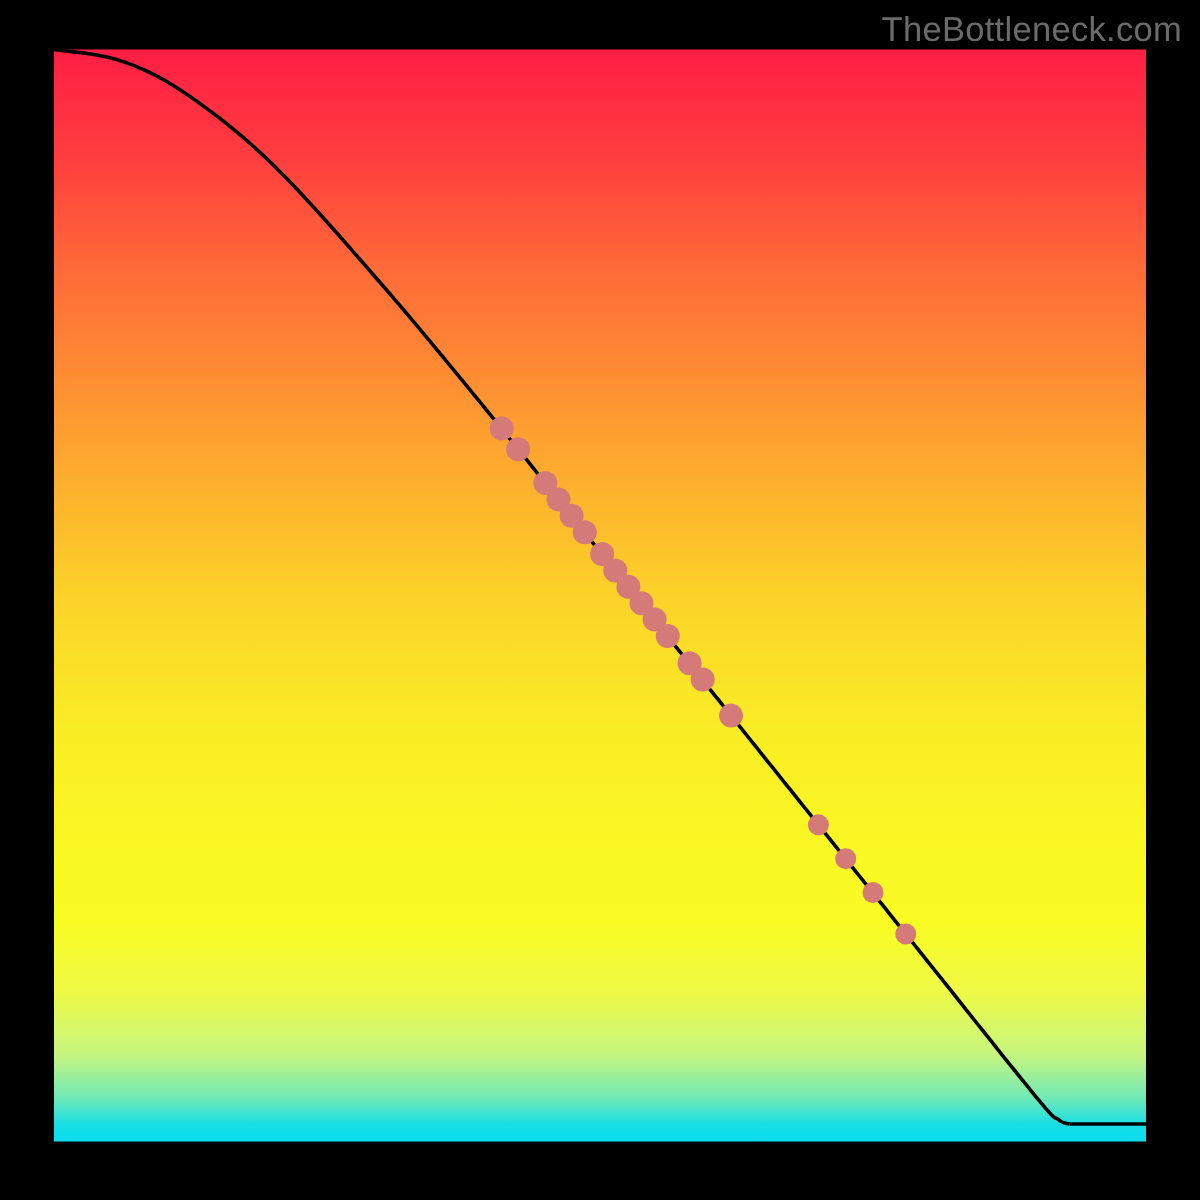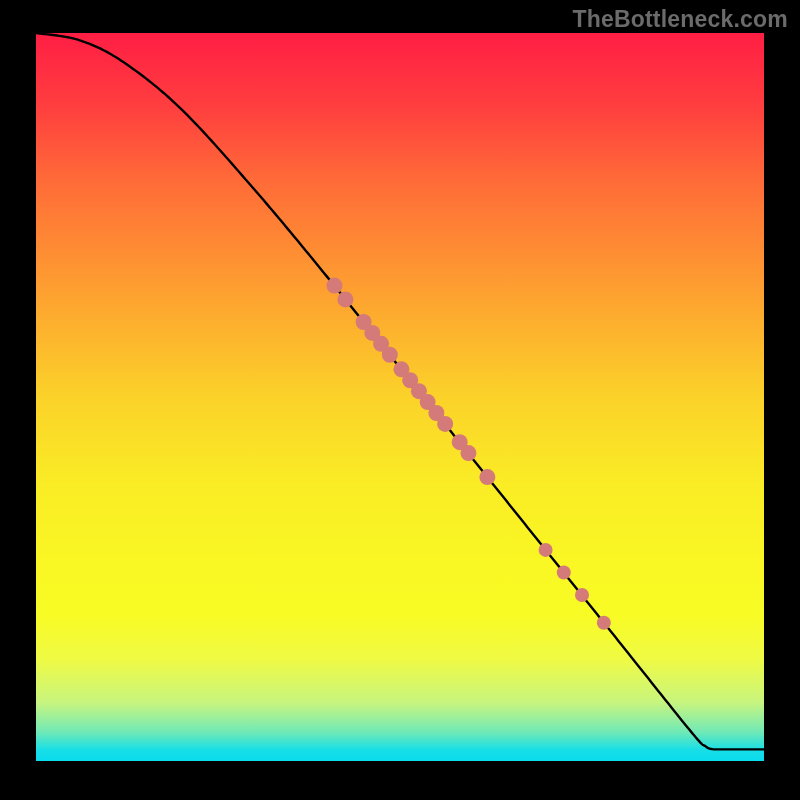--- a/index.html
+++ b/index.html
@@ -32,21 +32,21 @@
       #17DEE6 98.5%,
       #0ADCEE 100%
     );
   }
   .watermark {
     position: absolute;
     top: 6px;
     right: 12px;
     font-family: Arial, Helvetica, sans-serif;
     font-size: 23px;
-    font-weight: 700;
+    font-weight: 400;
     color: #6b6b6b;
     letter-spacing: 0.2px;
   }
   svg.plot {
     position: absolute;
     left: 36px;
     top: 33px;
     width: 728px;
     height: 728px;
     overflow: visible;

